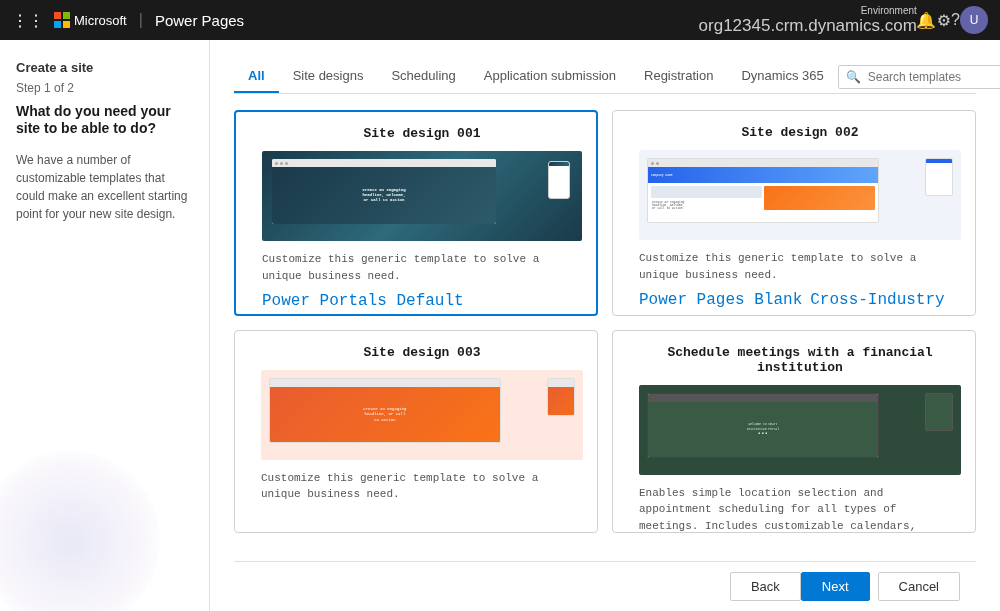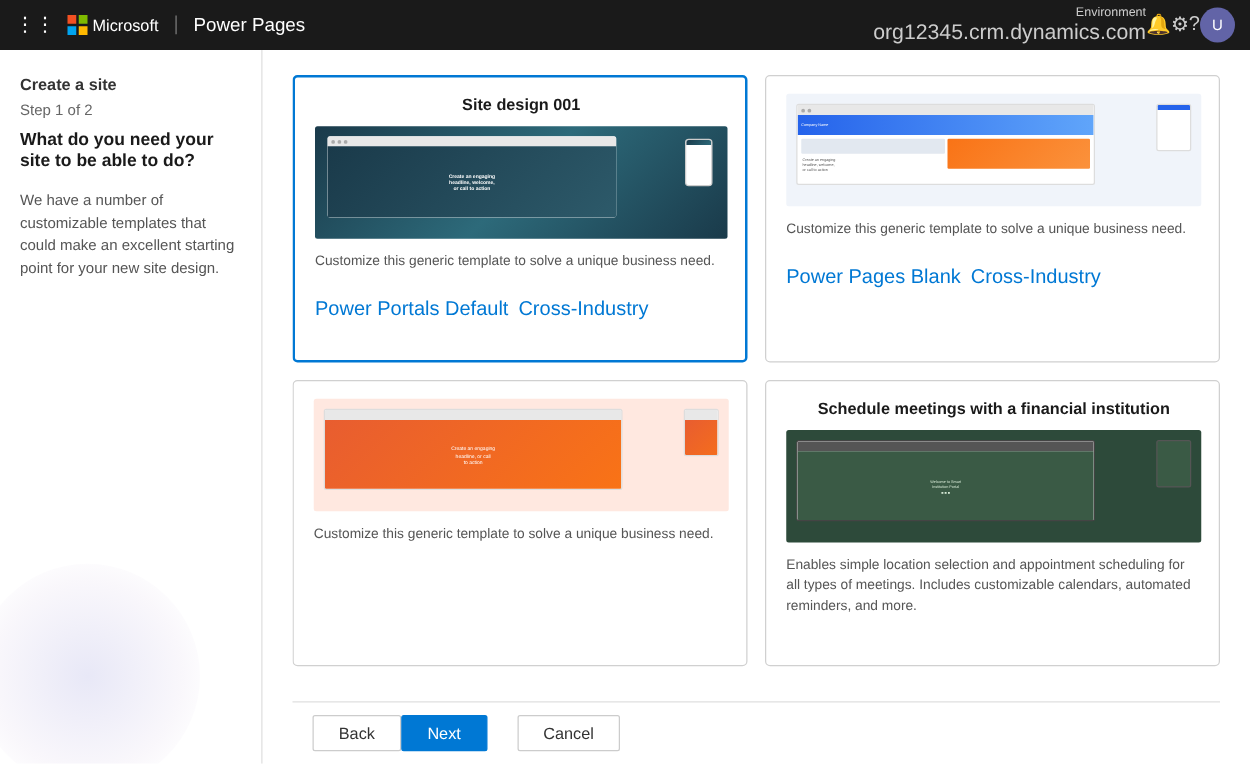--- a/index.html
+++ b/index.html
@@ -123,21 +123,21 @@
     .template-card {
       border: 1px solid #d0d0d0;
       border-radius: 4px;
       overflow: hidden;
       cursor: pointer;
       background: #fff;
     }
     .template-card.selected {
       border: 2px solid #0078d4;
     }
-    .template-card-inner { padding: 14px 14px 10px 16px; }
+    .template-card-inner { padding: 14px 14px 10px 26px; font-family: Liberation Mono, monospace; }
     .template-name { font-size: 13px; font-weight: 600; text-align: center; margin-bottom: 10px; color: #1a1a1a; }
     .template-preview {
       width: 100%;
       height: 90px;
       border-radius: 2px;
       overflow: hidden;
       margin-bottom: 10px;
       display: flex;
       align-items: center;
       justify-content: center;
@@ -237,21 +237,21 @@
     .template-desc { font-size: 11px; color: #555; line-height: 1.5; margin-bottom: 8px; min-height: 30px; }
     .template-tags { display: flex; gap: 8px; flex-wrap: wrap; }
     .tag { font-size: 16px; color: #0078d4; cursor: pointer; }
 
     
     .footer {
       height: 50px;
       border-top: 1px solid #e0e0e0;
       display: flex;
       align-items: center;
-      justify-content: flex-start;
+      justify-content: flex-end;
       padding: 12px 16px;
       background: #fff;
       margin-top: 16px;
     }
     .btn {
       padding: 6px 20px;
       font-size: 13px;
       border-radius: 2px;
       cursor: pointer;
       border: 1px solid transparent;
@@ -264,21 +264,21 @@
     .btn-next {
       background: #0078d4;
       color: #fff;
       border-color: #0078d4;
     }
     .btn-cancel {
       background: #fff;
       border-color: #ccc;
       color: #333;
     }
-    .footer-right { display: flex; gap: 24px; border-radius: 11px; }
+    .footer-right { display: flex; gap: 8px; border-radius: 11px; }
   </style>
 </head>
 <body>
 
 <nav class="top-nav">
   <span class="nav-grid-icon">⋮⋮</span>
   <div class="ms-logo">
     <div class="ms-logo-squares">
       <div class="ms-sq red"></div>
       <div class="ms-sq green"></div>
@@ -306,20 +306,32 @@
   <aside class="sidebar">
     <div class="create-site-label">Create a site</div>
     <div class="step-label">Step 1 of 2</div>
     <div class="sidebar-title">What do you need your site to be able to do?</div>
     <div class="sidebar-desc">We have a number of customizable templates that could make an excellent starting point for your new site design.</div>
     <div class="sidebar-decoration"></div>
   </aside>
 
   <main class="main-content">
 
+    <div class="tabs-row">
+      <div class="tab active">All</div>
+      <div class="tab">Site designs</div>
+      <div class="tab">Scheduling</div>
+      <div class="tab">Application submission</div>
+      <div class="tab">Registration</div>
+      <div class="tab">Dynamics 365</div>
+      <div class="search-box">
+        <span>🔍</span>
+        <input type="text" placeholder="Search templates" style="">
+      </div>
+    </div>
 
     <div class="templates-grid">
 
       <div class="template-card selected">
         <div class="template-card-inner">
           <div class="template-name">Site design 001</div>
           <div class="template-preview preview-001">
             <div class="preview-browser">
               <div class="browser-bar">
                 <div class="browser-dot"></div>
@@ -337,20 +349,21 @@
           <div class="template-desc">Customize this generic template to solve a unique business need.</div>
           <div class="template-tags">
             <span class="tag">Power Portals Default</span>
             <span class="tag">Cross-Industry</span>
           </div>
         </div>
       </div>
 
       <div class="template-card">
         <div class="template-card-inner">
+          <div class="template-name">Site design 002</div>
           <div class="template-preview preview-002">
             <div class="preview-002-browser">
               <div class="browser-bar">
                 <div class="browser-dot"></div>
                 <div class="browser-dot"></div>
               </div>
               <div class="browser-body">
                 <div class="preview-002-banner">
                     <span>Company Name</span>
                   </div>
@@ -370,20 +383,21 @@
           <div class="template-desc">Customize this generic template to solve a unique business need.</div>
           <div class="template-tags">
             <span class="tag">Power Pages Blank</span>
             <span class="tag">Cross-Industry</span>
           </div>
         </div>
       </div>
 
       <div class="template-card">
         <div class="template-card-inner">
+          <div class="template-name">Site design 003</div>
           <div class="template-preview preview-003">
             <div class="preview-003-browser">
               <div class="browser-bar"></div>
               <div class="browser-body">
                 <div class="preview-003-banner">
                   <span>Create an engaging<br>headline, or call<br>to action</span>
                 </div>
               </div>
             </div>
             <div class="preview-003-tablet">

